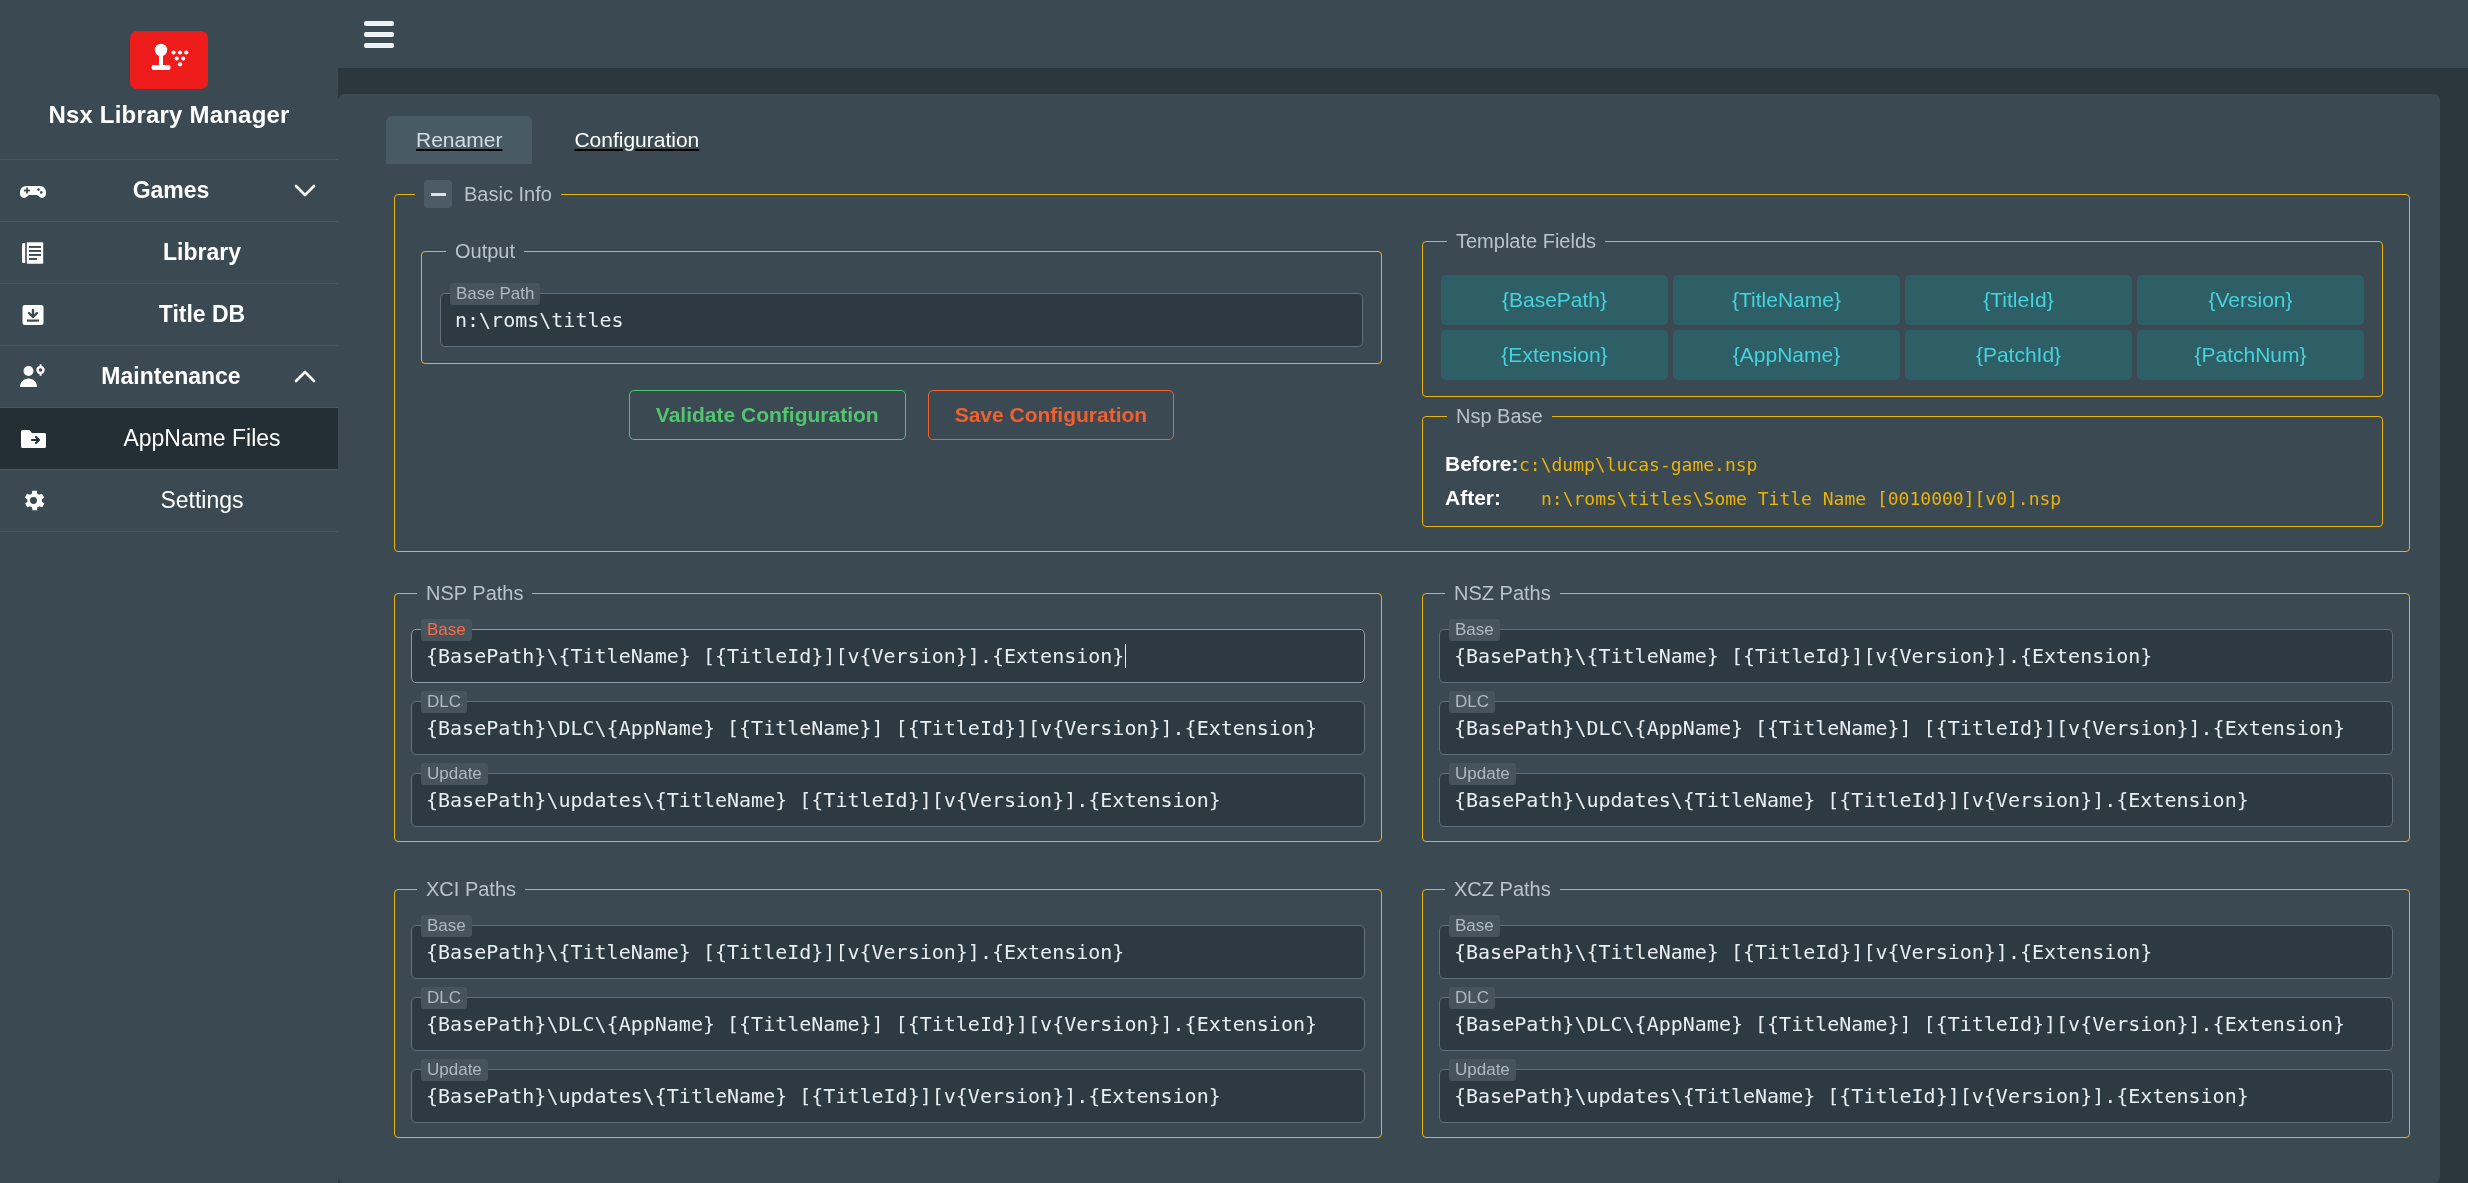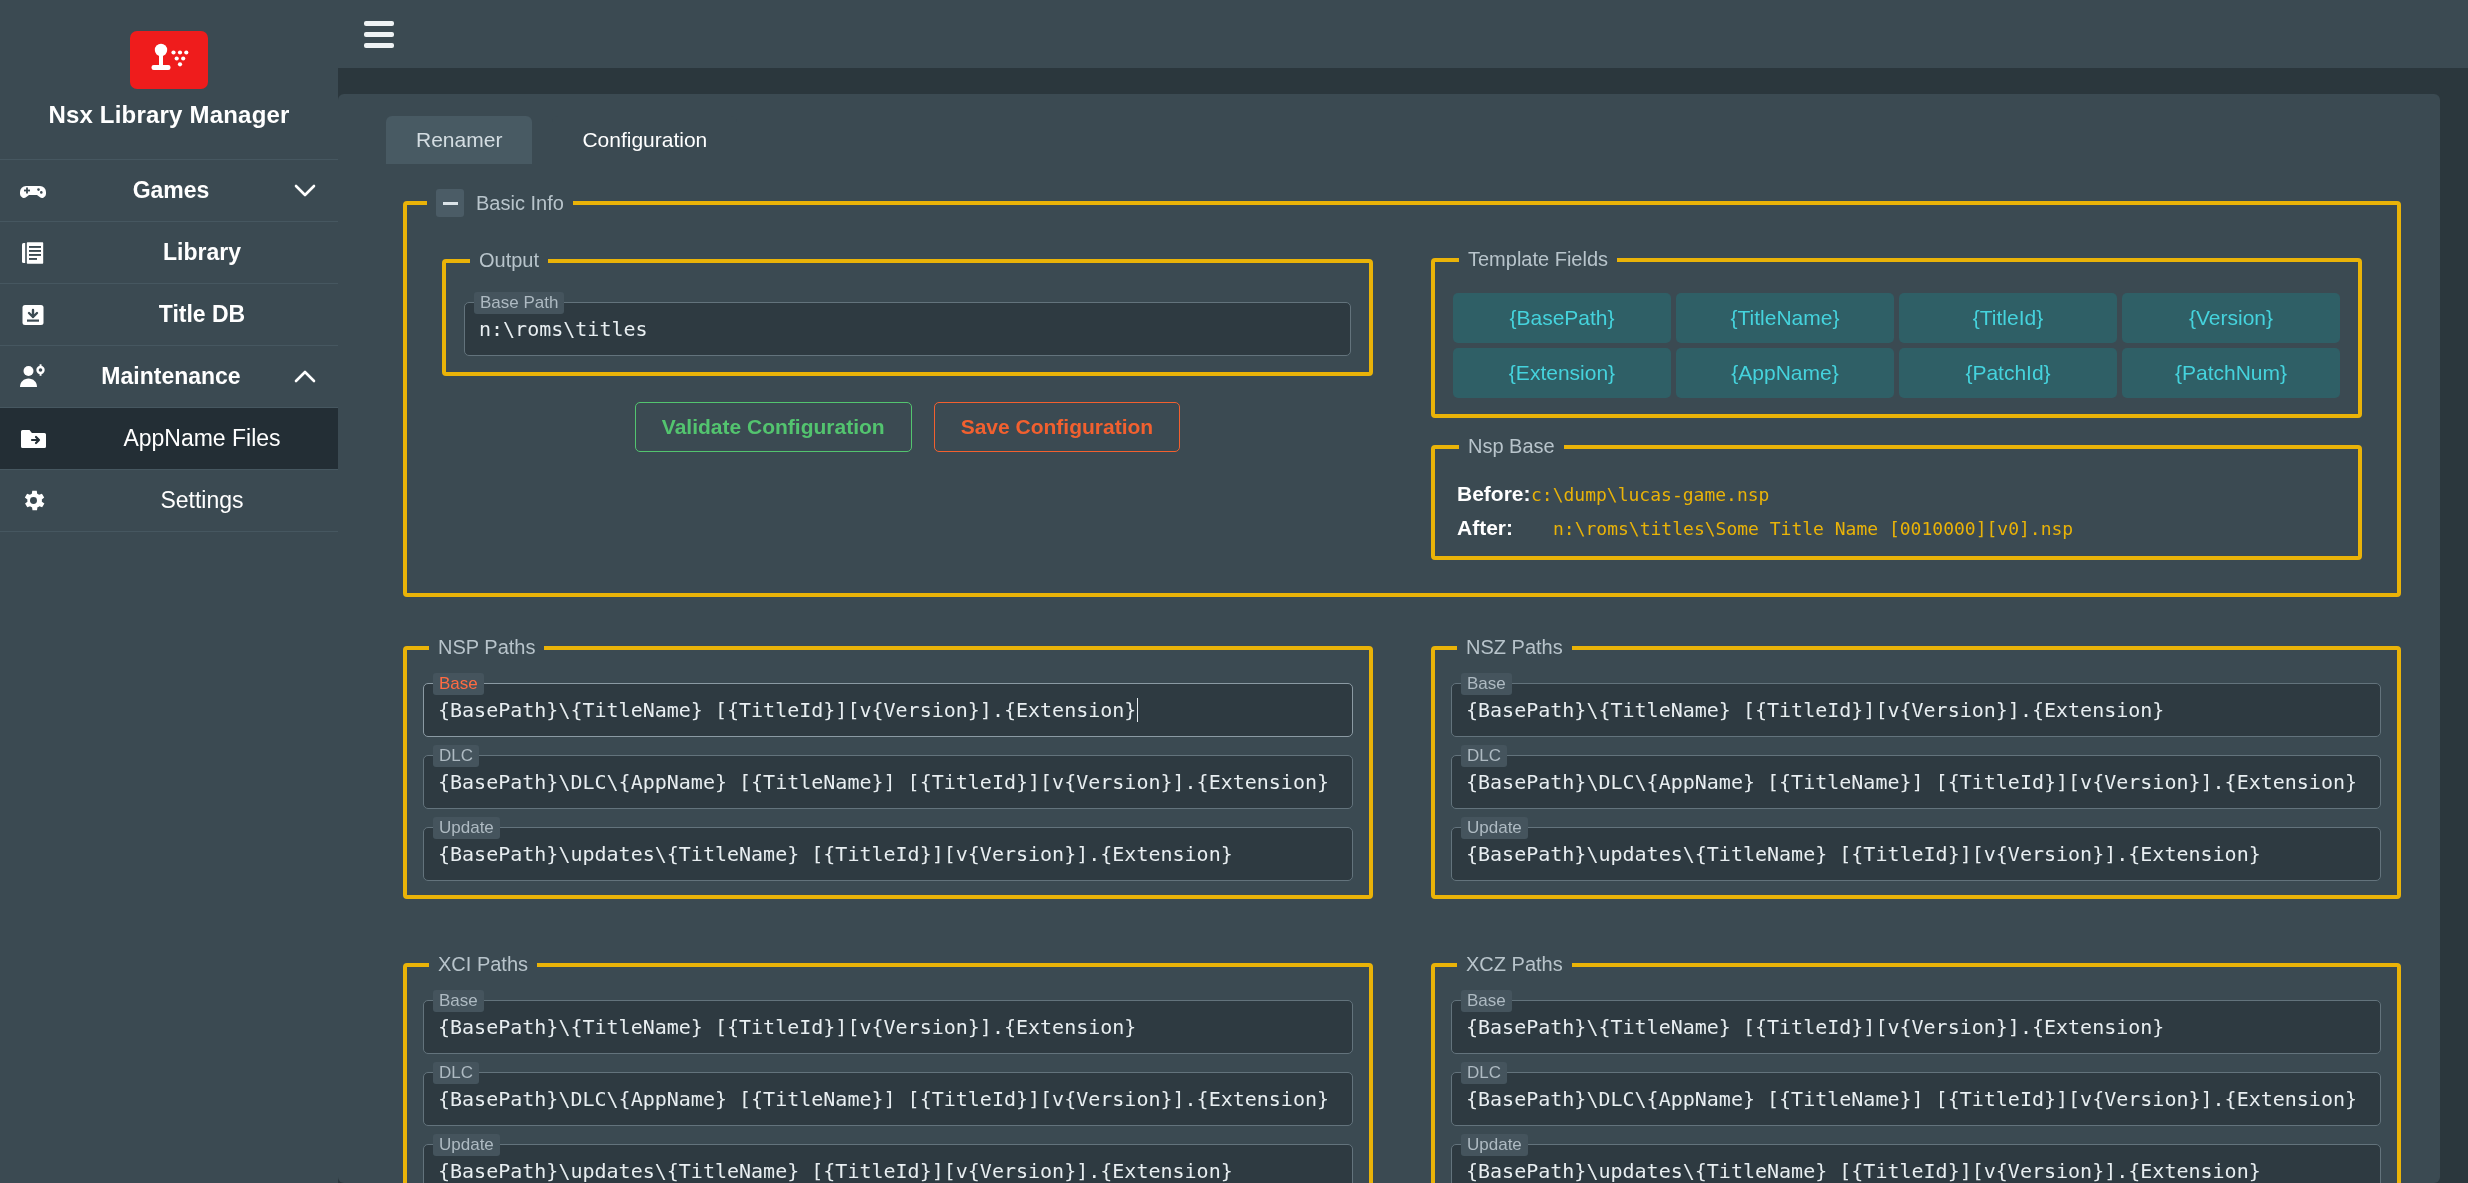--- a/index.html
+++ b/index.html
@@ -90,22 +90,23 @@
     margin-left: 0;
     background: #3b4a52;
     border-radius: 6px;
     height: 100%;
     padding: 0;
     position: relative;
   }
 
   
   .tabs {
-    display: flex; gap: 20px;
+    display: flex; gap: 12px;
     padding: 22px 0 0 48px;
+    text-decoration: underline;
   }
   .tab {
     padding: 12px 30px;
     font-size: 21px;
     color: #d4dde2;
     border-radius: 6px 6px 0 0;
     background: #485a63;
     cursor: pointer;
   }
   .tab.active {
@@ -113,24 +114,24 @@
     color: #ffffff;
   }
 
   .tab-body {
     margin: 0 22px 0 48px;
     padding-top: 8px;
   }
 
   
   fieldset.grp {
-    border: 4px solid #eab308;
+    border: 1px solid #eab308;
     border-radius: 4px;
     padding: 14px 18px 16px 18px;
-    margin: 17px;
+    margin: 8px;
   }
   fieldset.grp > legend {
     font-size: 20px;
     color: #b8c4cb;
     padding: 0 9px;
     margin-left: 6px;
   }
   fieldset.grp.collapsible > legend {
     display: flex; align-items: center; gap: 12px;
     margin-left: 2px;

